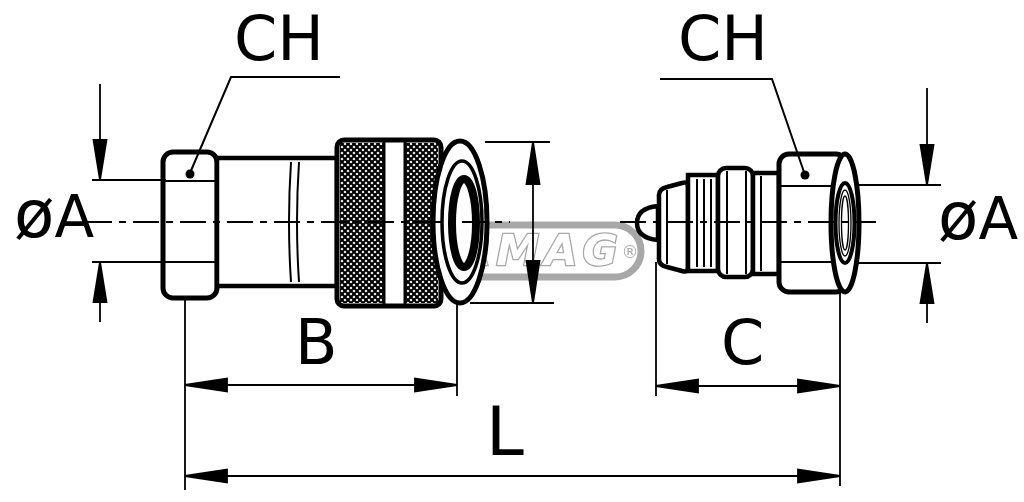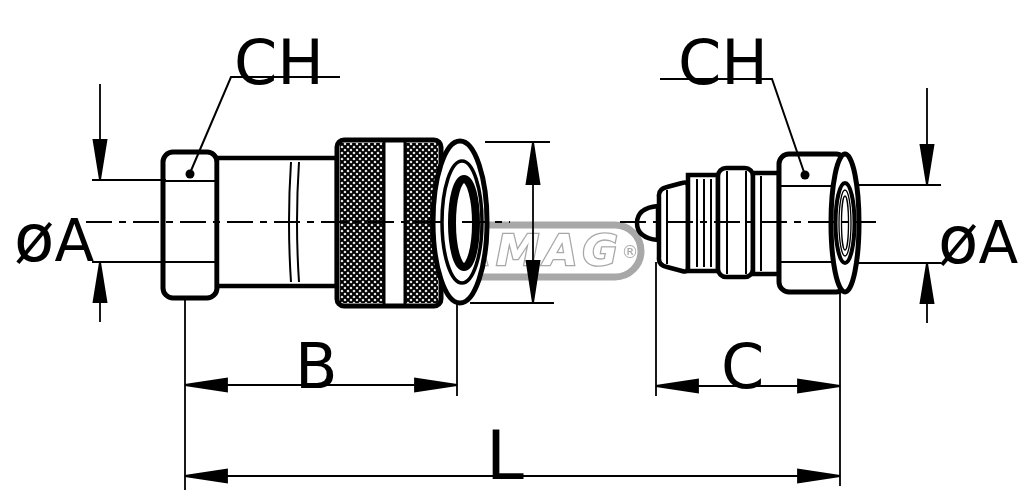--- a/index.html
+++ b/index.html
@@ -1,21 +1,21 @@
 <!DOCTYPE html>
 <html><head>
 <meta charset="utf-8">
 <style>
   html,body{margin:0;padding:0;background:#fff;}
   .stage{
     position:relative;width:1024px;height:502px;background:#fff;overflow:hidden;
     font-family:"DejaVu Sans",sans-serif;color:#000;
   }
   .stage svg{position:absolute;left:0;top:0;}
-  .lbl{position:absolute;line-height:1;white-space:nowrap;color:#000;margin-top:24px;}
+  .lbl{position:absolute;line-height:1;white-space:nowrap;color:#000;}
   .lbl-ch-left   {left:234px;top:8px;  font-size:62px;}
   .lbl-ch-right  {left:678px;top:8px;  font-size:62px;}
   .lbl-dia-a-left{left:14px; top:182px;}
   .lbl-dia-d     {left:541px;top:180px;}
   .lbl-dia-a-right{left:938px;top:184px;}
   .lbl-b{left:295px;top:312px;font-size:62px;}
   .lbl-c{left:721px;top:312px;font-size:62px;}
   .lbl-l{left:486px;top:398px;font-size:68px;}
   .dia .phi{font-size:66px;}
   .dia .cap{font-size:58px;}

